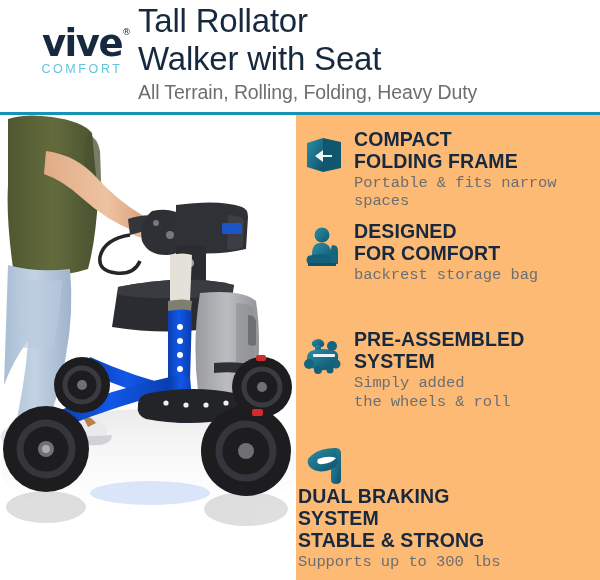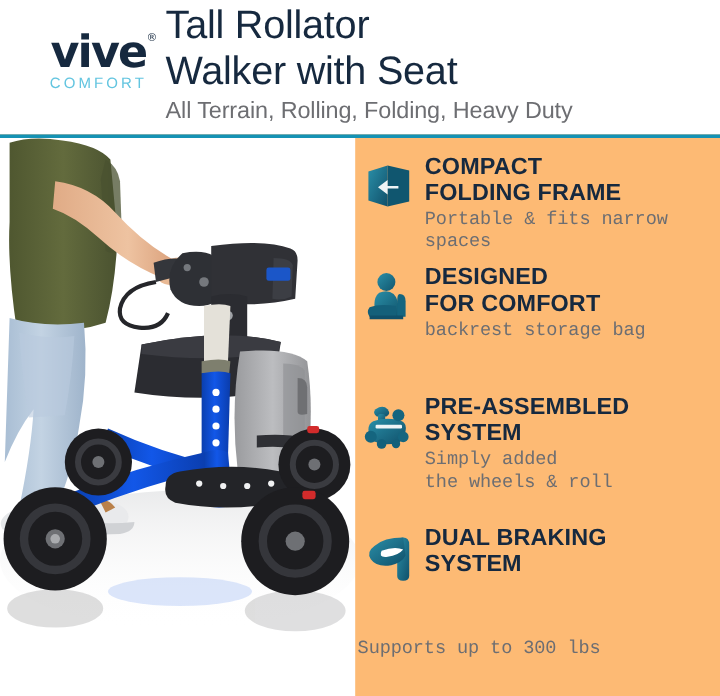--- a/index.html
+++ b/index.html
@@ -369,21 +369,21 @@
         </svg>
       </div>
       <div class="feat-text">
         <div class="feat-title">PRE-ASSEMBLED</div>
         <div class="feat-title">SYSTEM</div>
         <div class="feat-desc">Simply added</div>
         <div class="feat-desc">the wheels &amp; roll</div>
       </div>
     </div>
 
-    <div class="feature" style="top:320px;">
+    <div class="feature" style="top:320px;flex-direction:column;">
       <div class="feat-icon">
         <svg width="44" height="44" viewBox="0 0 44 44">
           <defs>
             <linearGradient id="ic4" x1="0" y1="0" x2="1" y2="1">
               <stop offset="0%" stop-color="#2a8fa8"></stop>
               <stop offset="100%" stop-color="#10506a"></stop>
             </linearGradient>
           </defs>
           <path d="M34 6 q5 0 5 6 l0 26 q0 4 -5 4 q-5 0 -5 -4 l0 -26 q0 -6 5 -6 z" fill="url(#ic4)"></path>
           <path d="M34 6 q-16 0 -24 7 q-7 5 -3 11 q5 7 17 5 q9 -2 12 -8 z" fill="url(#ic4)"></path>
@@ -391,18 +391,19 @@
         </svg>
       </div>
       <div class="feat-text">
         <div class="feat-title">DUAL BRAKING</div>
         <div class="feat-title">SYSTEM</div>
       </div>
     </div>
 
     <div class="feature" style="top:412px;">
       <div class="feat-text">
+        <div class="feat-title">STABLE &amp; STRONG</div>
         <div class="feat-desc">Supports up to 300 lbs</div>
       </div>
     </div>
 
   </div>
 </div>
 
 </body></html>

